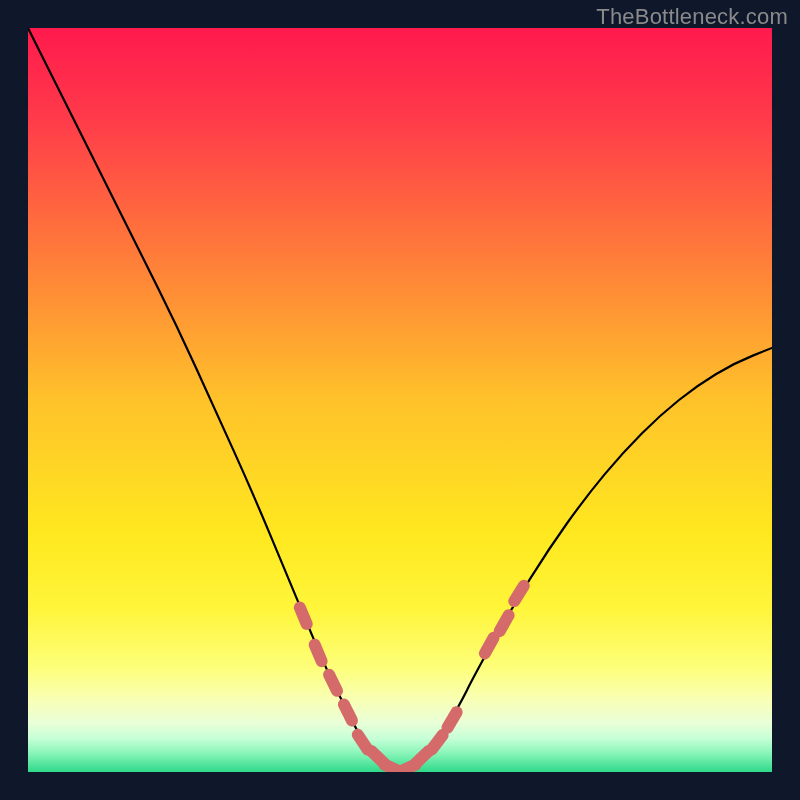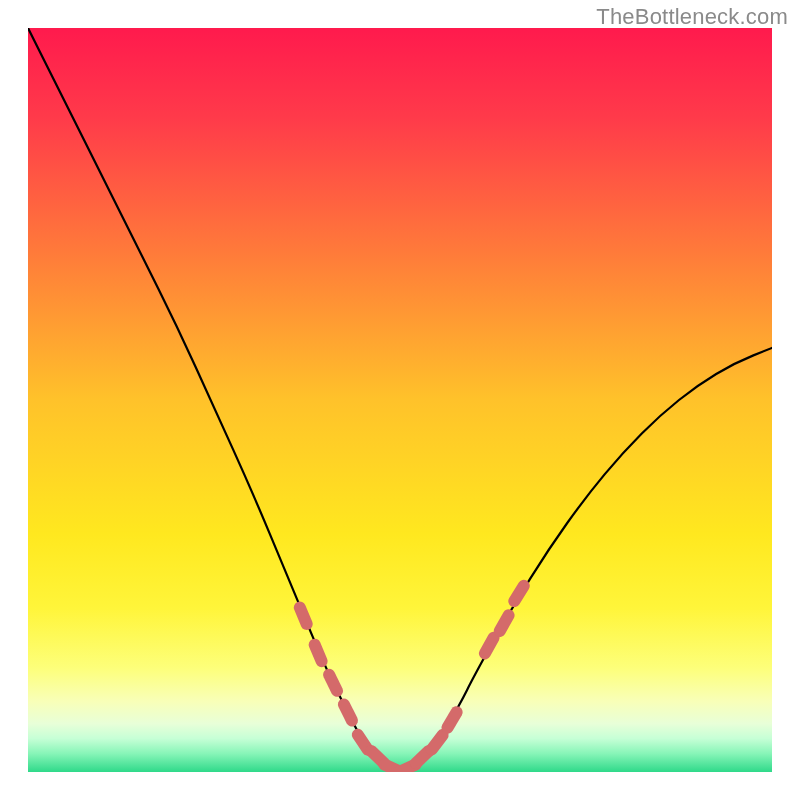--- a/index.html
+++ b/index.html
@@ -10,21 +10,21 @@
     background: #000;
     overflow: hidden;
     font-family: Arial, Helvetica, sans-serif;
   }
   .frame {
     position: absolute;
     top: 0;
     left: 0;
     width: 800px;
     height: 800px;
-    background: #ffffff;
+    background: #0f172a;
   }
   .plot {
     position: absolute;
     top: 28px;
     left: 28px;
     width: 744px;
     height: 744px;
     overflow: hidden;
   }
   .watermark {

